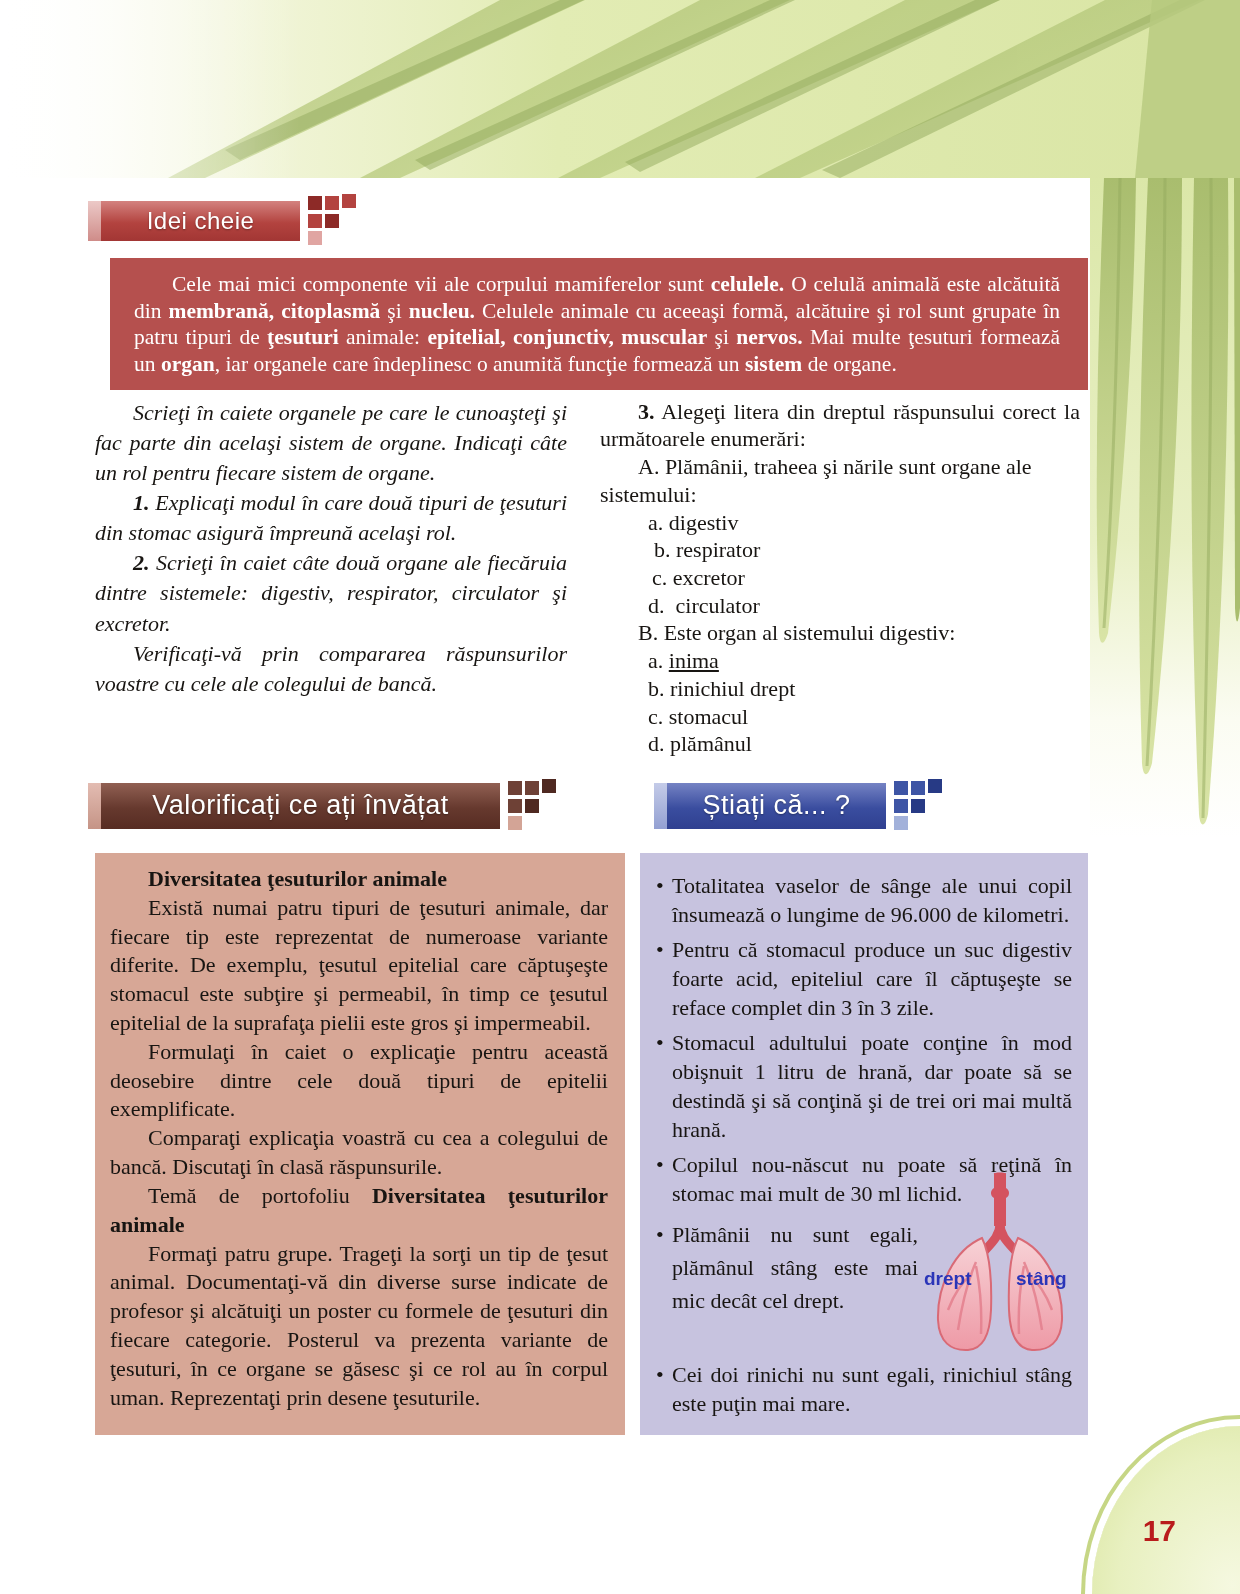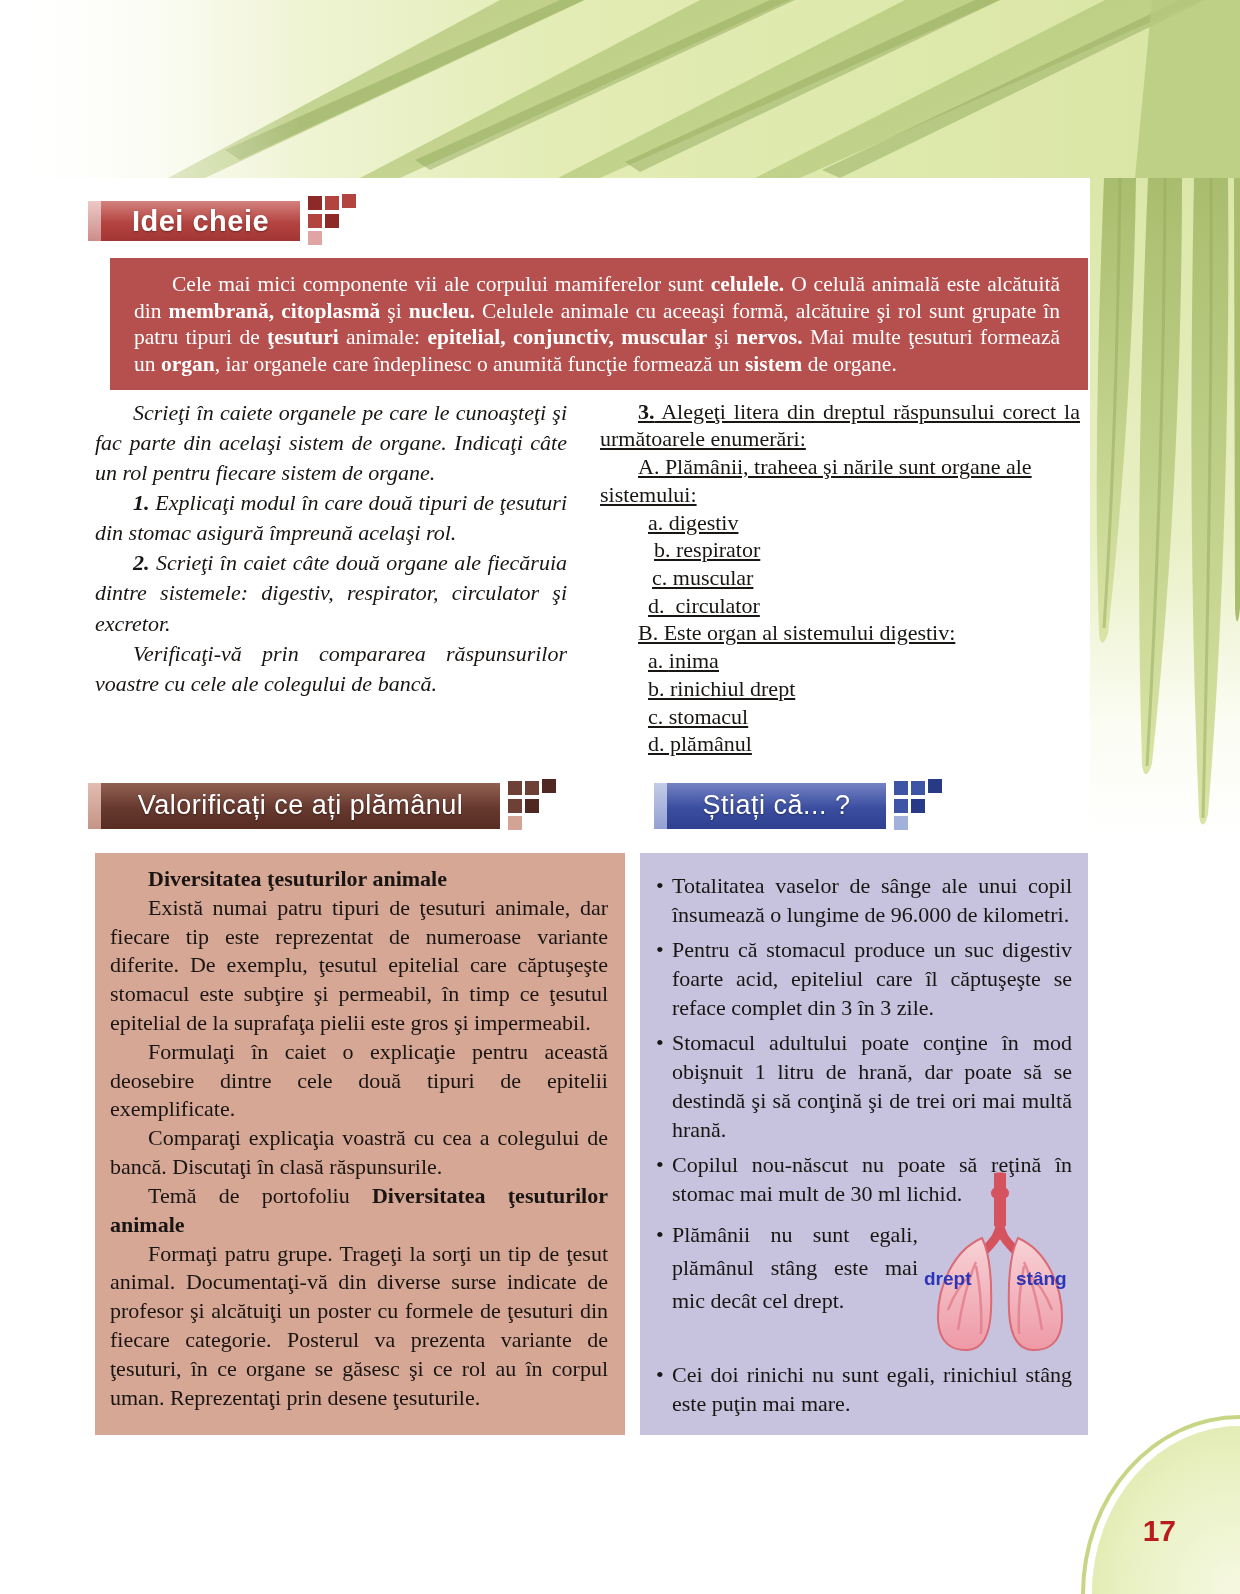--- a/index.html
+++ b/index.html
@@ -52,21 +52,21 @@
   .red-block{box-sizing:border-box;margin:12px 0 0 22px;width:978px;
              background:#b5504e;color:#ffffff;padding:13px 28px 12px 24px;}
   .red-block p{margin:0;font-size:21.5px;line-height:1.24;text-align:justify;text-indent:38px;}
   .red-block b{font-weight:700;}
 
   
   .cols{display:flex;margin-top:8px;padding-left:7px;font-size:22px;}
   .lcol{width:472px;font-style:italic;}
   .rcol{width:480px;margin-left:33px;}
   .lcol p{margin:0;line-height:1.37;text-align:justify;}
-  .rcol p{margin:0;line-height:1.26;text-decoration:underline;}
+  .rcol p{margin:0;line-height:1.26;}
   .ind{text-indent:38px;}
   .just{text-align:justify;}
   .opt{padding-left:48px;}
   .ul{text-decoration:underline;}
 
   
   .bars2{display:flex;align-items:center;margin-top:23px;}
   .boxes{display:flex;margin-top:22px;align-items:flex-start;}
   .box{box-sizing:border-box;font-size:22px;line-height:1.31;}
   .brown-box{width:530px;height:582px;margin-left:7px;background:#d7a796;padding:12px 17px 0 15px;overflow:hidden;}
@@ -152,21 +152,21 @@
   </div>
 
   <div class="corner"></div>
   <div class="pagenum">17</div>
 
   <div class="content">
 
     <div class="hrow t-red">
       <div class="hbar" style="width:212px;height:40px;">
         <span class="edge"></span>
-        <span class="lab" style="font-size:29px;font-weight:bold;">Idei cheie</span>
+        <span class="lab" style="font-size:24px;">Idei cheie</span>
       </div>
       <span class="squares">
         <span class="p1 sq-d"></span>
         <span class="p2 sq-m"></span>
         <span class="p3 sq-m"></span>
         <span class="p4 sq-m"></span>
         <span class="p5 sq-d"></span>
         <span class="p6 sq-l"></span>
       </span>
     </div>
@@ -181,35 +181,35 @@
         <p class="ind">Scrieţi în caiete organele pe care le cunoaşteţi şi fac parte din acelaşi sistem de organe. Indicaţi câte un rol pentru fiecare sistem de organe.</p>
         <p class="ind"><b>1.</b><span> Explicaţi modul în care două tipuri de ţesuturi din stomac asigură împreună acelaşi rol.</span></p>
         <p class="ind"><b>2.</b><span> Scrieţi în caiet câte două organe ale fiecăruia dintre sistemele: digestiv, respirator, circulator şi excretor.</span></p>
         <p class="ind">Verificaţi-vă prin compararea răspunsurilor voastre cu cele ale colegului de bancă.</p>
       </div>
       <div class="rcol">
         <p class="ind just"><b>3.</b><span> Alegeţi litera din dreptul răspunsului corect la următoarele enumerări:</span></p>
         <p class="ind">A. Plămânii, traheea şi nările sunt organe ale sistemului:</p>
         <p class="opt">a. digestiv</p>
         <p class="opt" style="padding-left:54px;">b. respirator</p>
-        <p class="opt" style="padding-left:52px;">c. muscular</p>
+        <p class="opt" style="padding-left:52px;">c. excretor</p>
         <p class="opt">d.&nbsp; circulator</p>
         <p class="ind">B. Este organ al sistemului digestiv:</p>
         <p class="opt"><span>a. </span><span class="ul">inima</span></p>
         <p class="opt">b. rinichiul drept</p>
         <p class="opt">c. stomacul</p>
         <p class="opt">d. plămânul</p>
       </div>
     </div>
 
     <div class="bars2">
       <div class="hrow t-brown">
         <div class="hbar" style="width:412px;">
           <span class="edge"></span>
-          <span class="lab">Valorificați ce ați plămânul</span>
+          <span class="lab">Valorificați ce ați învățat</span>
         </div>
         <span class="squares">
           <span class="p1 sq-m"></span>
           <span class="p2 sq-m"></span>
           <span class="p3 sq-d"></span>
           <span class="p4 sq-m"></span>
           <span class="p5 sq-d"></span>
           <span class="p6 sq-l"></span>
         </span>
       </div>

